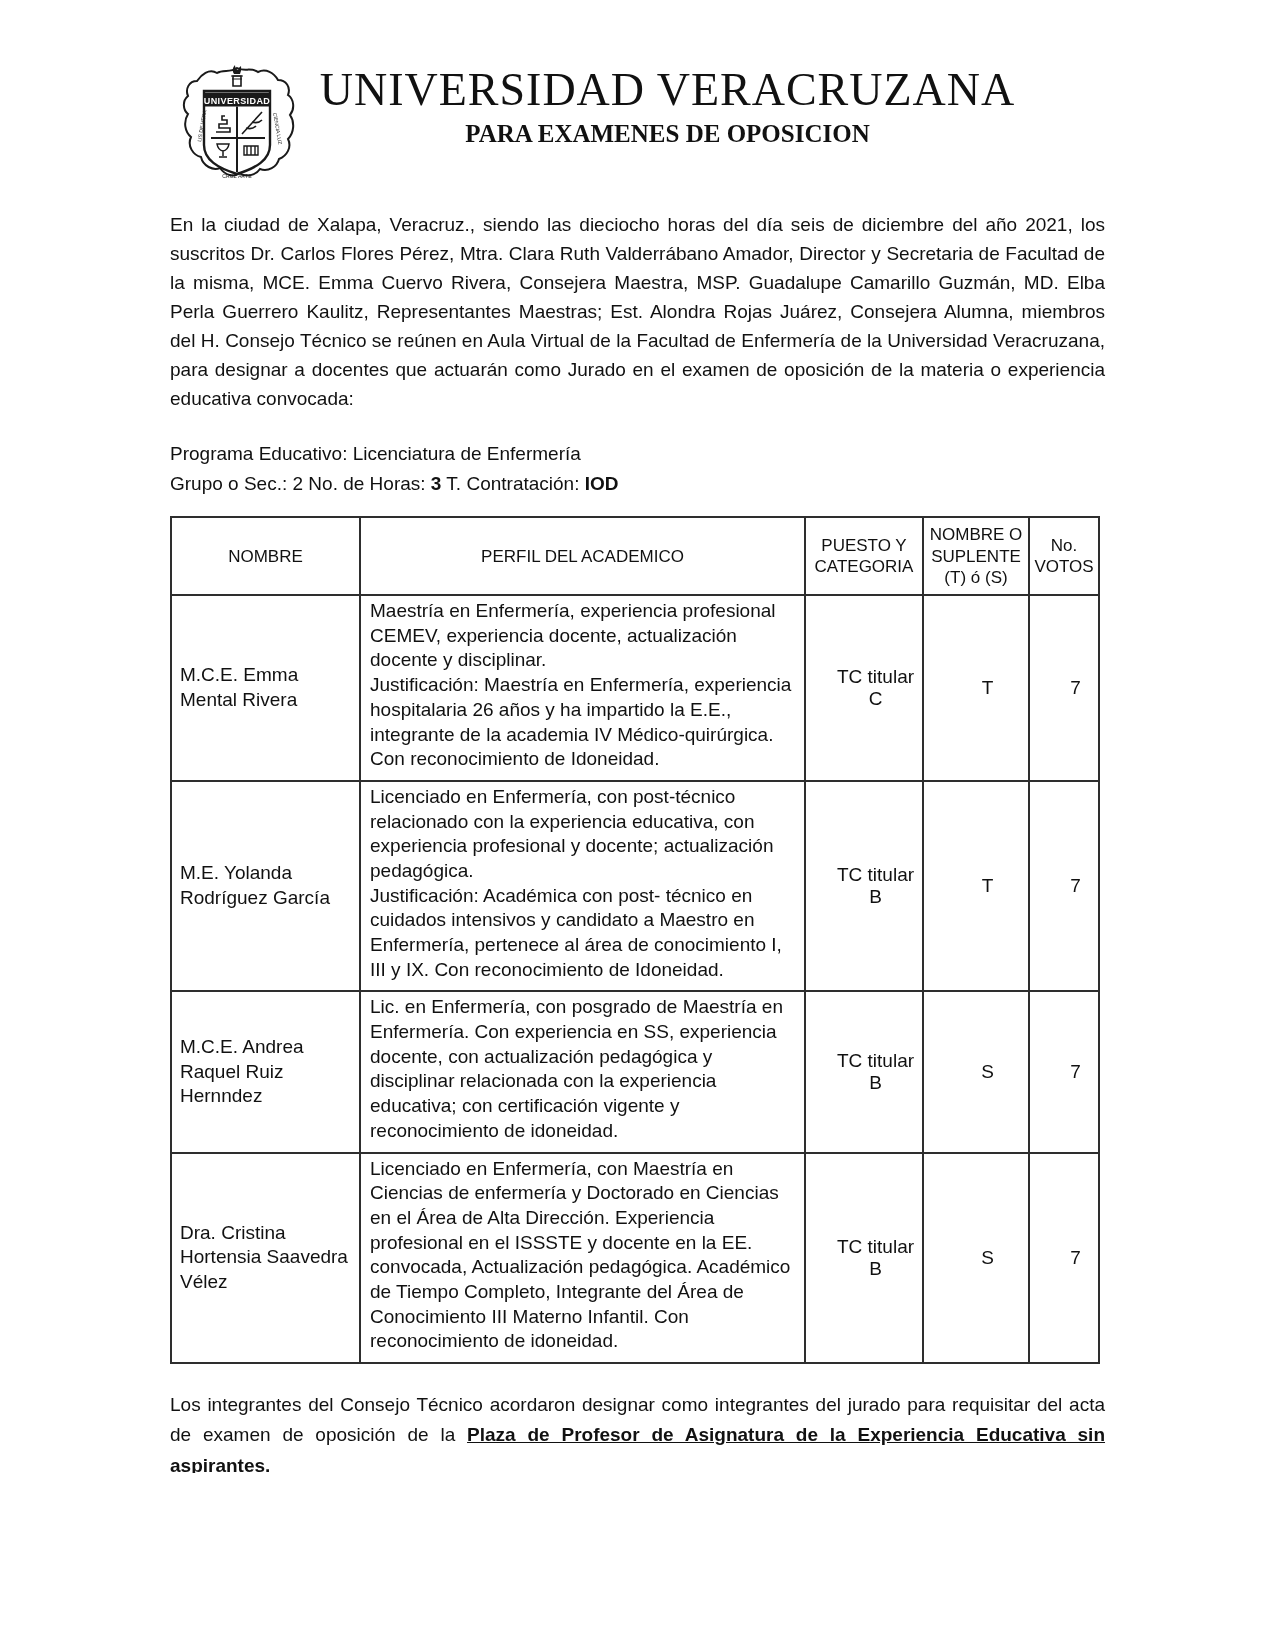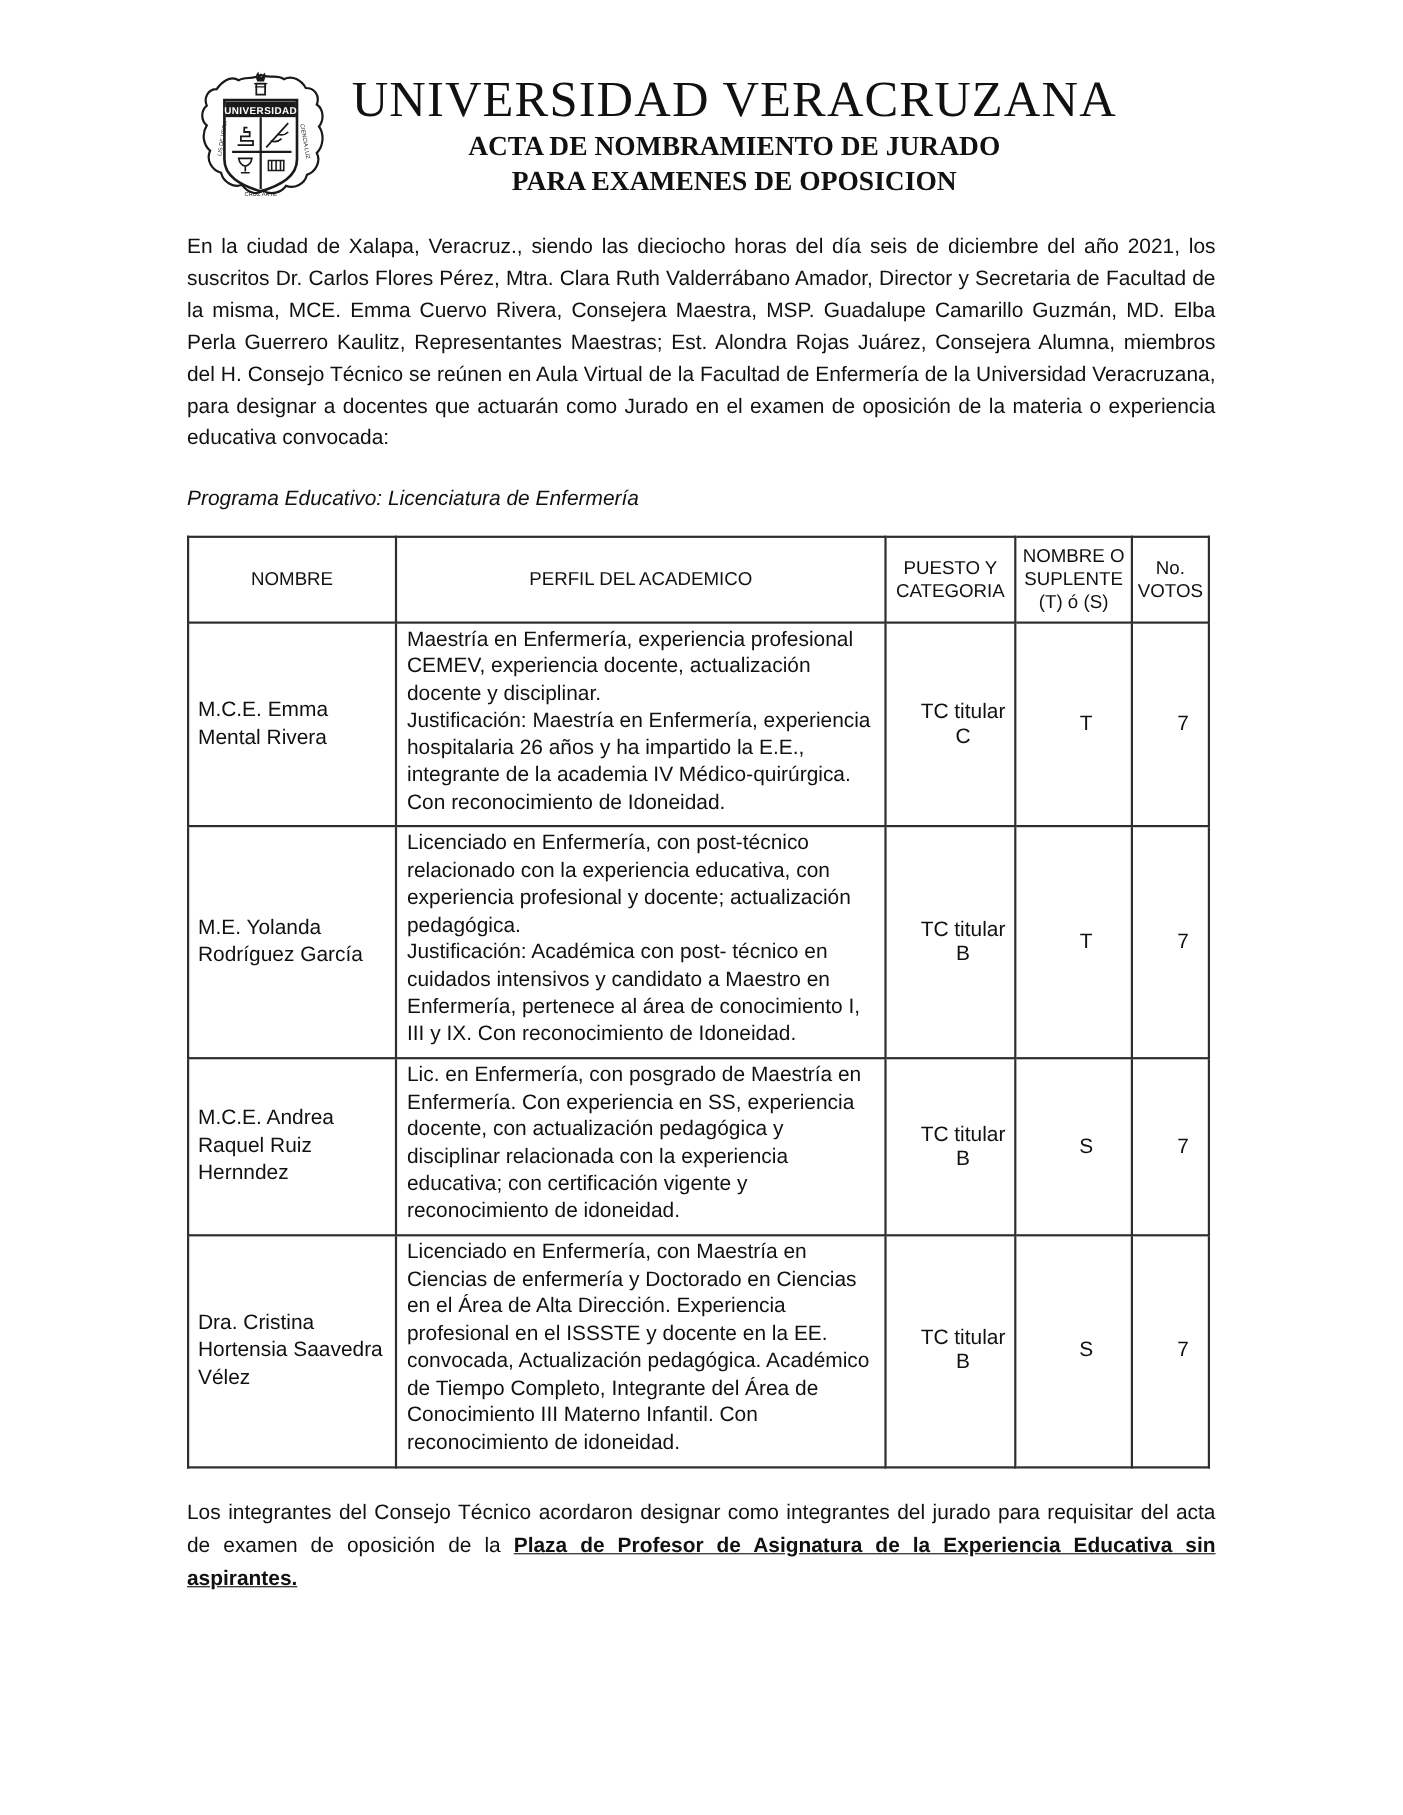--- a/index.html
+++ b/index.html
@@ -54,21 +54,20 @@
   .intro{
     margin-top:22px;
     font-size:19px;
     line-height:1.53;
     text-align:justify;
   }
   .program{
     margin-top:26px;
     font-size:19px;
     line-height:1.55;
-    font-style:italic;
   }
   .program .b{font-weight:bold;}
   
   table.jury{
     margin-top:18px;
     border-collapse:collapse;
     width:928px;
     table-layout:fixed;
   }
   table.jury th, table.jury td{
@@ -155,30 +154,30 @@
         <path d="M66 84 h14 v9 h-14 Z M69 84 v9 M73 84 v9 M77 84 v9" fill="none" stroke="#1a1a1a" stroke-width="1.4"></path>
 
         <text transform="translate(23 80) rotate(-80)" font-size="5.2" font-family="Liberation Sans, sans-serif" fill="#1a1a1a">LIS DE VERA</text>
         <text transform="translate(95 51) rotate(80)" font-size="5.2" font-family="Liberation Sans, sans-serif" fill="#1a1a1a">CIENCIA LUZ</text>
         <text x="59" y="116" text-anchor="middle" font-size="5.2" font-family="Liberation Sans, sans-serif" fill="#1a1a1a">CRUZ ARTE</text>
       </svg>
 
       <div class="title-block">
         <div class="uni-title">UNIVERSIDAD VERACRUZANA</div>
         <div class="doc-title">
-          <div>ACTA DE NOMBRAMIENTO DE JURADO</div>
           <div>PARA EXAMENES DE OPOSICION</div>
         </div>
       </div>
     </div>
 
     <p class="intro">En la ciudad de Xalapa, Veracruz., siendo las dieciocho horas del día seis de diciembre del año 2021, los suscritos Dr. Carlos Flores Pérez, Mtra. Clara Ruth Valderrábano Amador, Director y Secretaria de Facultad de la misma, MCE. Emma Cuervo Rivera, Consejera Maestra, MSP. Guadalupe Camarillo Guzmán, MD. Elba Perla Guerrero Kaulitz, Representantes Maestras; Est. Alondra Rojas Juárez, Consejera Alumna, miembros del H. Consejo Técnico se reúnen en Aula Virtual de la Facultad de Enfermería de la Universidad Veracruzana, para designar a docentes que actuarán como Jurado en el examen de oposición de la materia o experiencia educativa convocada:</p>
 
     <div class="program">
       <div>Programa Educativo: Licenciatura de Enfermería</div>
+      <div><span>Grupo o Sec.: 2 No. de Horas: </span><span class="b">3</span><span> T. Contratación: </span><span class="b">IOD</span></div>
     </div>
 
     <table class="jury">
       <colgroup>
         <col style="width:189px">
         <col style="width:445px">
         <col style="width:118px">
         <col style="width:106px">
         <col style="width:70px">
       </colgroup>

